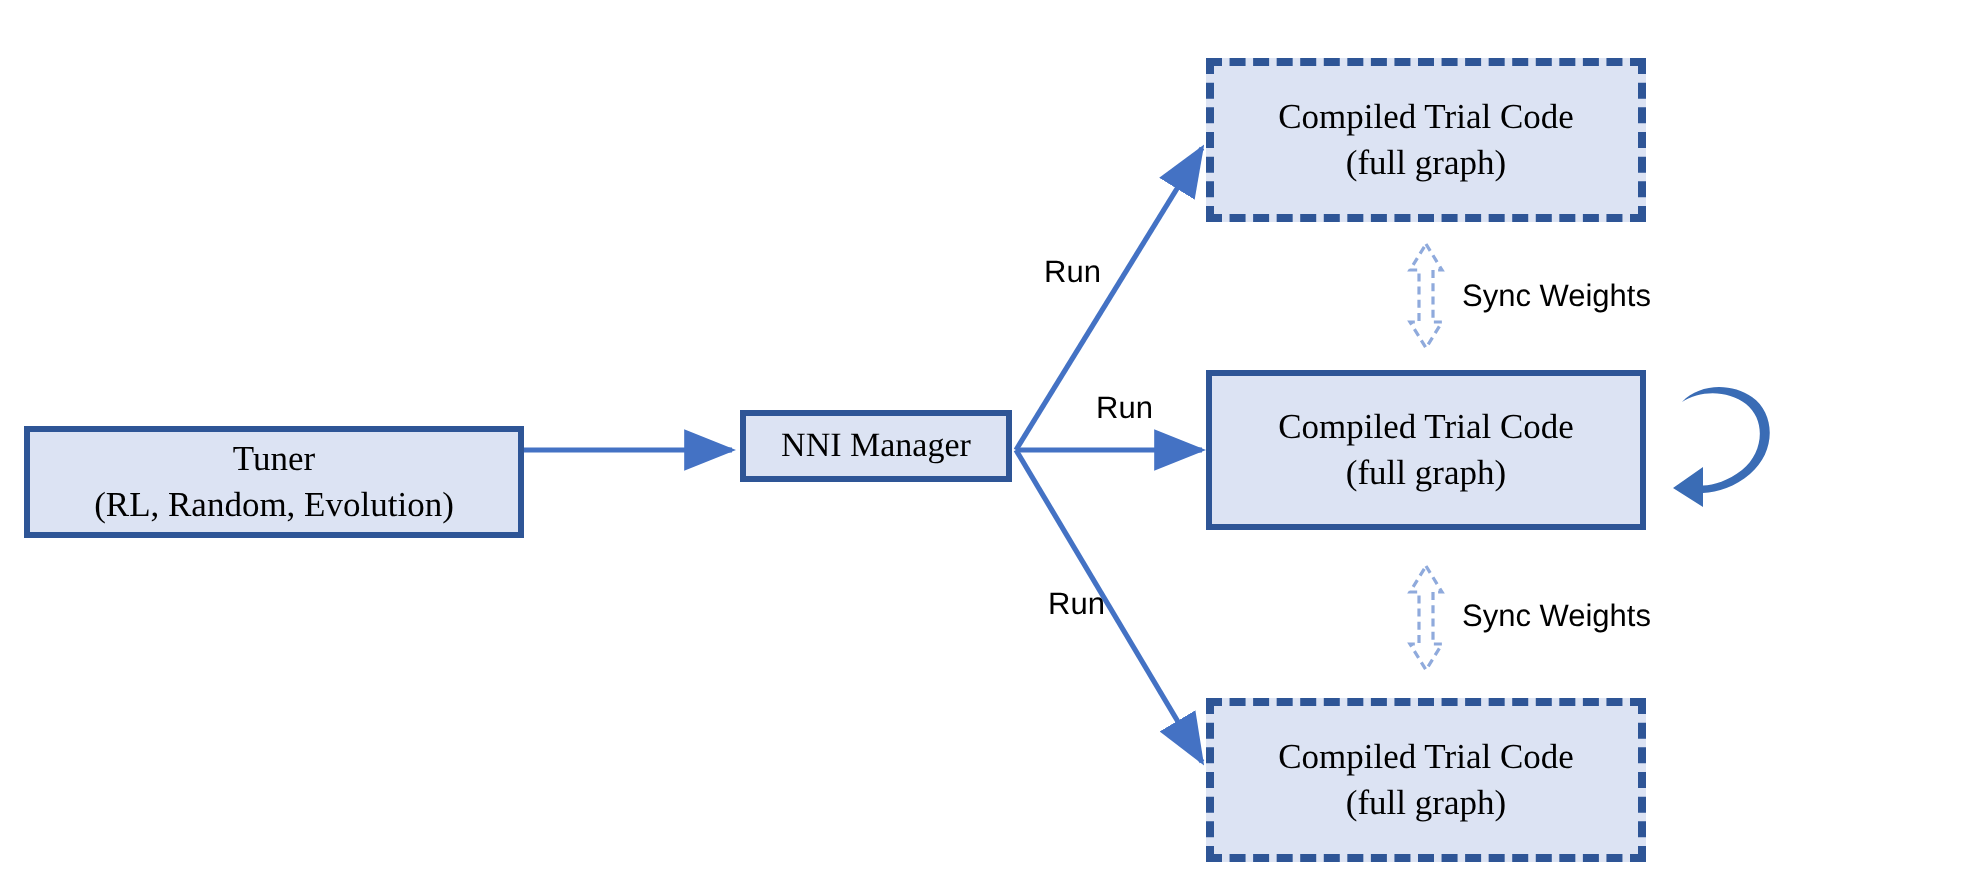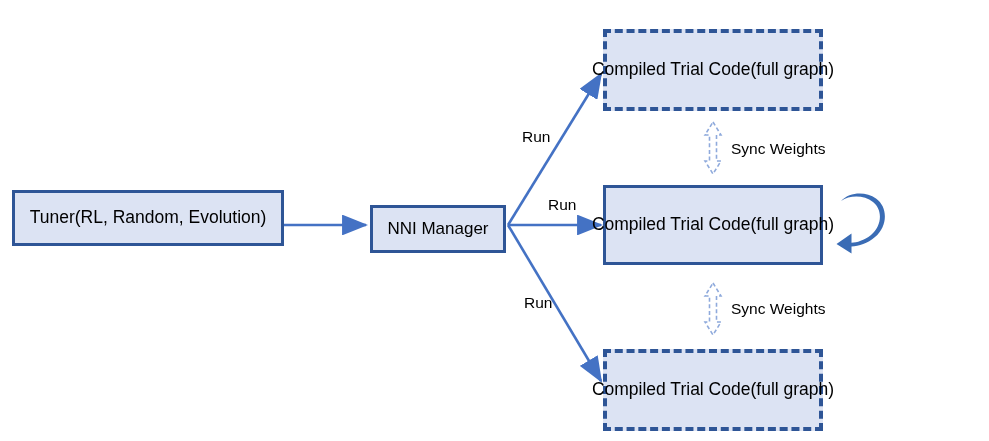--- a/index.html
+++ b/index.html
@@ -20,28 +20,29 @@
     left: 0;
     top: 0;
     width: 989px;
     height: 441px;
     pointer-events: none;
   }
   .node {
     position: absolute;
     box-sizing: border-box;
     display: flex;
-    flex-direction: row;
+    flex-direction: column;
     align-items: center;
     justify-content: center;
     background: #dce3f3;
     color: #000000;
     font-size: 17.5px;
     line-height: 1.32;
     text-align: center;
+    font-family: Liberation Serif, serif;
   }
   .node.solid {
     border: 3px solid #2e5596;
   }
   .node.dashed {
     border: 4px dashed #2e5596;
   }
   .node .ln { display: block; white-space: nowrap; }
 
   .edge-label {
@@ -93,26 +94,26 @@
 
     <g>
       <line x1="508" y1="225" x2="601" y2="225" stroke="#4472c4" stroke-width="2.6" marker-end="url(#ah)"></line>
     </g>
 
     <g>
       <line x1="508" y1="225" x2="601" y2="381" stroke="#4472c4" stroke-width="2.6" marker-end="url(#ah)"></line>
     </g>
   </svg>
 
-  <div class="node solid" style="left:12px; top:190px; width:272px; height:56px;">
+  <div class="node solid" style="left:12px; top:213px; width:250px; height:56px;">
     <span class="ln">Tuner</span>
     <span class="ln">(RL, Random, Evolution)</span>
   </div>
 
-  <div class="node solid" style="left:370px; top:205px; width:136px; height:48px; font-size:17px;">
+  <div class="node solid" style="left:370px; top:205px; width:136px; height:36px; font-size:17px;">
     <span class="ln">NNI Manager</span>
   </div>
 
   <div class="node dashed" style="left:603px; top:29px; width:220px; height:82px;">
     <span class="ln">Compiled Trial Code</span>
     <span class="ln">(full graph)</span>
   </div>
 
   <div class="node solid" style="left:603px; top:185px; width:220px; height:80px;">
     <span class="ln">Compiled Trial Code</span>

